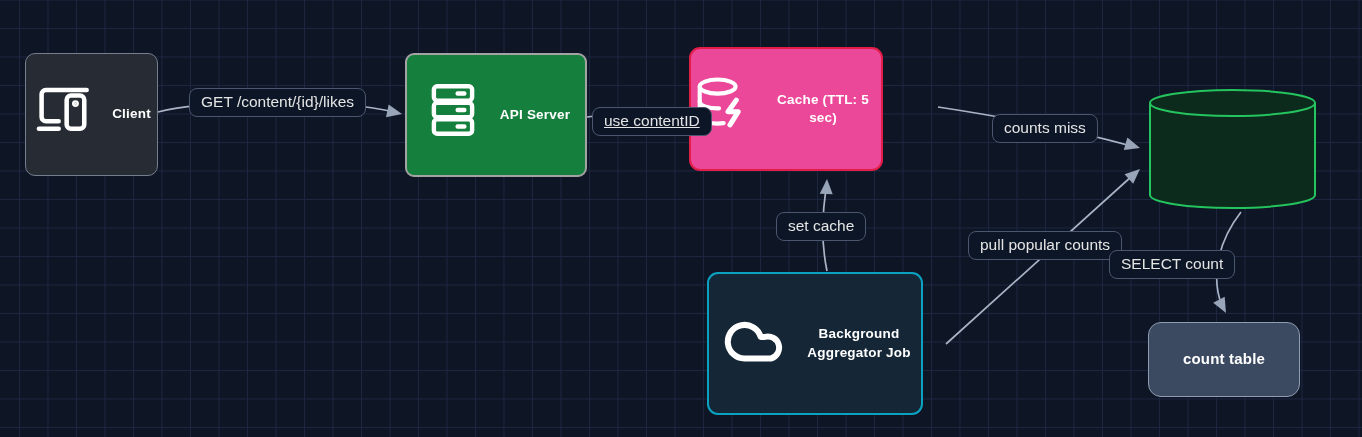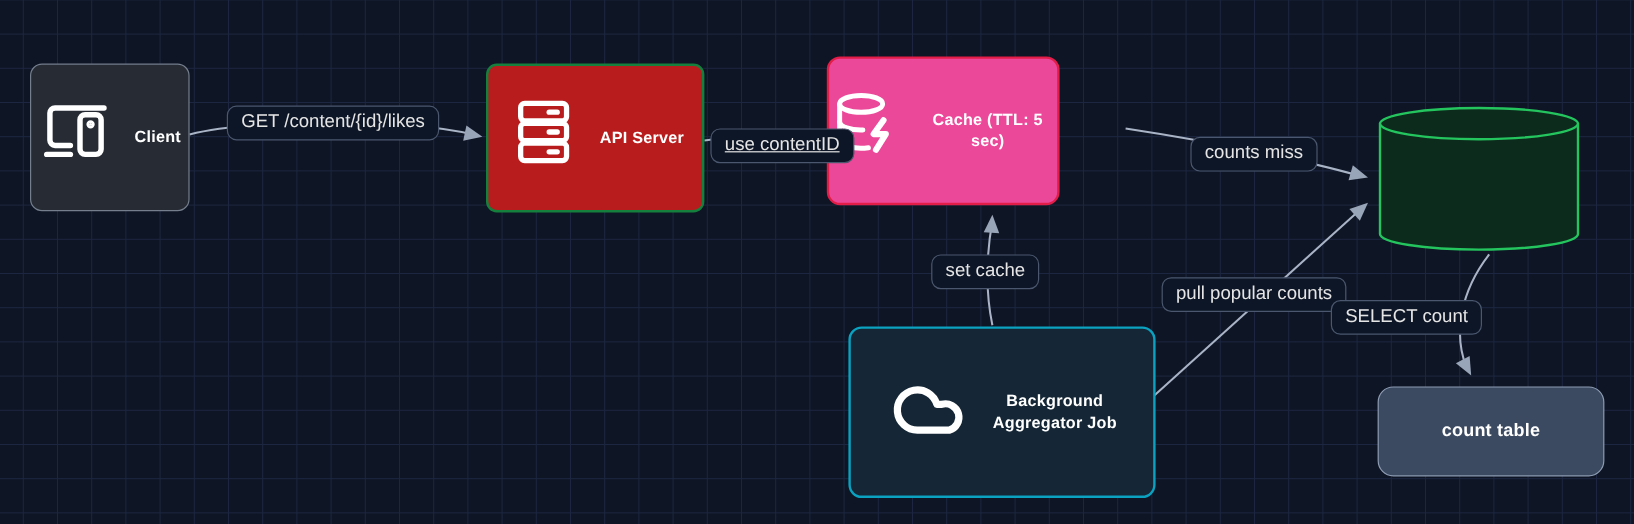--- a/index.html
+++ b/index.html
@@ -16,24 +16,24 @@
   .node{
     position:absolute;display:flex;flex-direction:row;align-items:center;
     justify-content:center;box-sizing:border-box;border-radius:10px;gap:16px;
   }
   .node .nlabel{
     color:#ffffff;font-weight:bold;font-size:13.5px;text-align:center;
     white-space:pre-line;line-height:1.35;letter-spacing:.2px;
   }
   .node .icon{display:block;margin-bottom:10px;}
   .node-client{left:25px;top:53px;width:133px;height:123px;background:#262b34;border:1.5px solid #747e8d;}
-  .node-api{left:405px;top:53px;width:182px;height:124px;background:#b91c1c;border:2px solid #15803d;border-radius:9px;}
+  .node-api{left:405px;top:53px;width:182px;height:124px;background:#15803d;border:2px solid #a3a3a3;border-radius:9px;}
   .node-cache{left:689px;top:47px;width:194px;height:124px;background:#ec4899;border:2px solid #e11d48;border-radius:11px;}
-  .node-job{left:707px;top:272px;width:256px;height:143px;background:#152736;border:2px solid #0aa2c0;border-radius:11px;}
-  .node-count{left:1148px;top:322px;width:189px;height:75px;background:#3b4a61;border:1.5px solid #8e9cb3;border-radius:13px;}
+  .node-job{left:707px;top:272px;width:216px;height:143px;background:#152736;border:2px solid #0aa2c0;border-radius:11px;}
+  .node-count{left:1148px;top:322px;width:152px;height:75px;background:#3b4a61;border:1.5px solid #8e9cb3;border-radius:13px;}
   .node-db{left:1148px;top:88px;width:169px;height:122px;background:transparent;border:none;}
   .node-db .nlabel{position:absolute;left:0;right:0;top:53px;font-size:15px;}
   .edge-label{
     position:absolute;box-sizing:border-box;
     background:#0d1626;border:1px solid #4a576e;border-radius:8px;
     padding:4px 11px 5px;color:#e5e5e5;font-size:15.5px;white-space:nowrap;
   }
   .edges{position:absolute;left:0;top:0;width:1362px;height:437px;}
 </style>
 </head>

